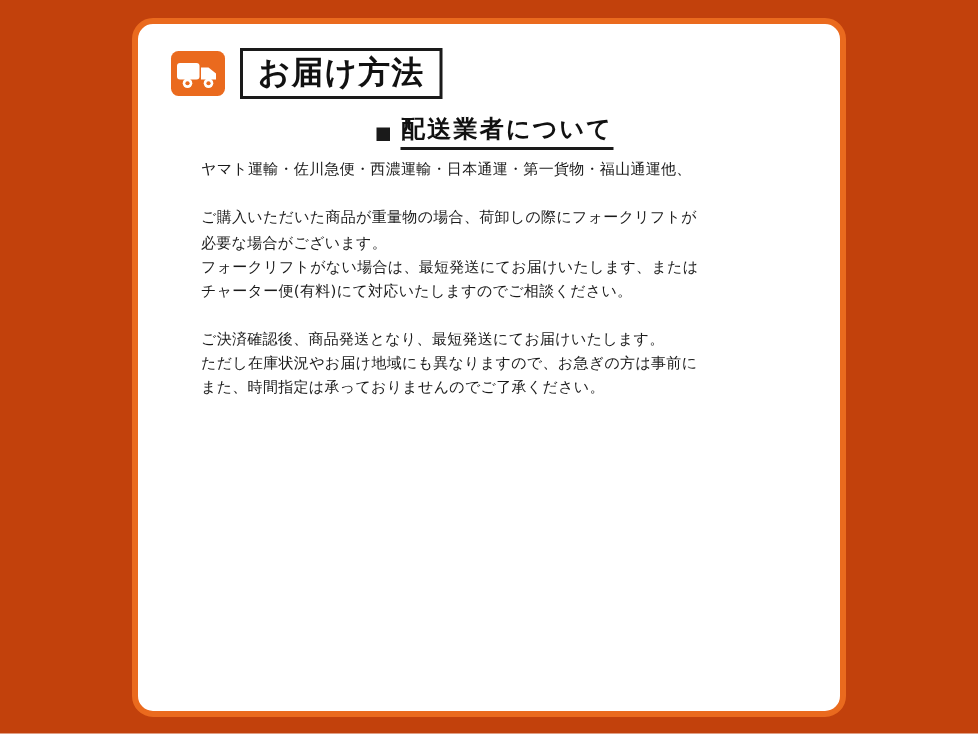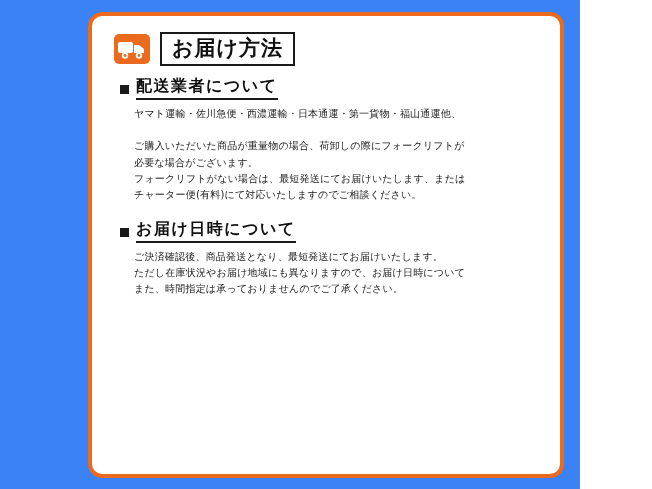--- a/index.html
+++ b/index.html
@@ -8,23 +8,23 @@
   }
   body {
     width: 652px;
     height: 489px;
     background: #ffffff;
     font-family: "DejaVu Sans", "Liberation Sans", sans-serif;
     overflow: hidden;
   }
   #page {
     position: relative;
-    width: 580px;
+    width: 652px;
     height: 489px;
-    background: #3b82f6;
+    background: #c2410c;
     box-sizing: border-box;
   }
   #card {
     position: absolute;
     left: 88px;
     top: 12px;
     width: 476px;
     height: 466px;
     border: 4px solid #ea6a1e;
     border-radius: 14px;
@@ -71,20 +71,21 @@
   
   .section {
     margin: 0 0 6px 0;
   }
   .section-head {
     display: flex;
     align-items: center;
     gap: 7px;
     padding: 0 0 1px 6px;
     margin-bottom: 5px;
+    justify-content: center;
   }
   .sq {
     width: 9px;
     height: 9px;
     background: #1a1a1a;
     flex: 0 0 auto;
     position: relative;
     top: 1px;
   }
   .section-title {
@@ -146,26 +147,22 @@
           <div class="body-line">ご購入いただいた商品が重量物の場合、荷卸しの際にフォークリフトが</div>
           <div class="body-line">必要な場合がございます。</div>
           <div class="body-line">フォークリフトがない場合は、最短発送にてお届けいたします、または</div>
           <div class="body-line">チャーター便(有料)にて対応いたしますのでご相談ください。</div>
         </div>
       </div>
 
       <div class="sec-gap"></div>
 
       <div class="section">
-        <div class="section-head">
-          <span class="sq"></span>
-          <span class="section-title">お届け日時について</span>
-        </div>
         <div class="body-lines">
           <div class="body-line">ご決済確認後、商品発送となり、最短発送にてお届けいたします。</div>
-          <div class="body-line">ただし在庫状況やお届け地域にも異なりますので、お届け日時について</div>
+          <div class="body-line">ただし在庫状況やお届け地域にも異なりますので、お急ぎの方は事前に</div>
           <div class="body-line">また、時間指定は承っておりませんのでご了承ください。</div>
         </div>
       </div>
 
     </div>
   </div>
 </div>
 
 </body></html>

